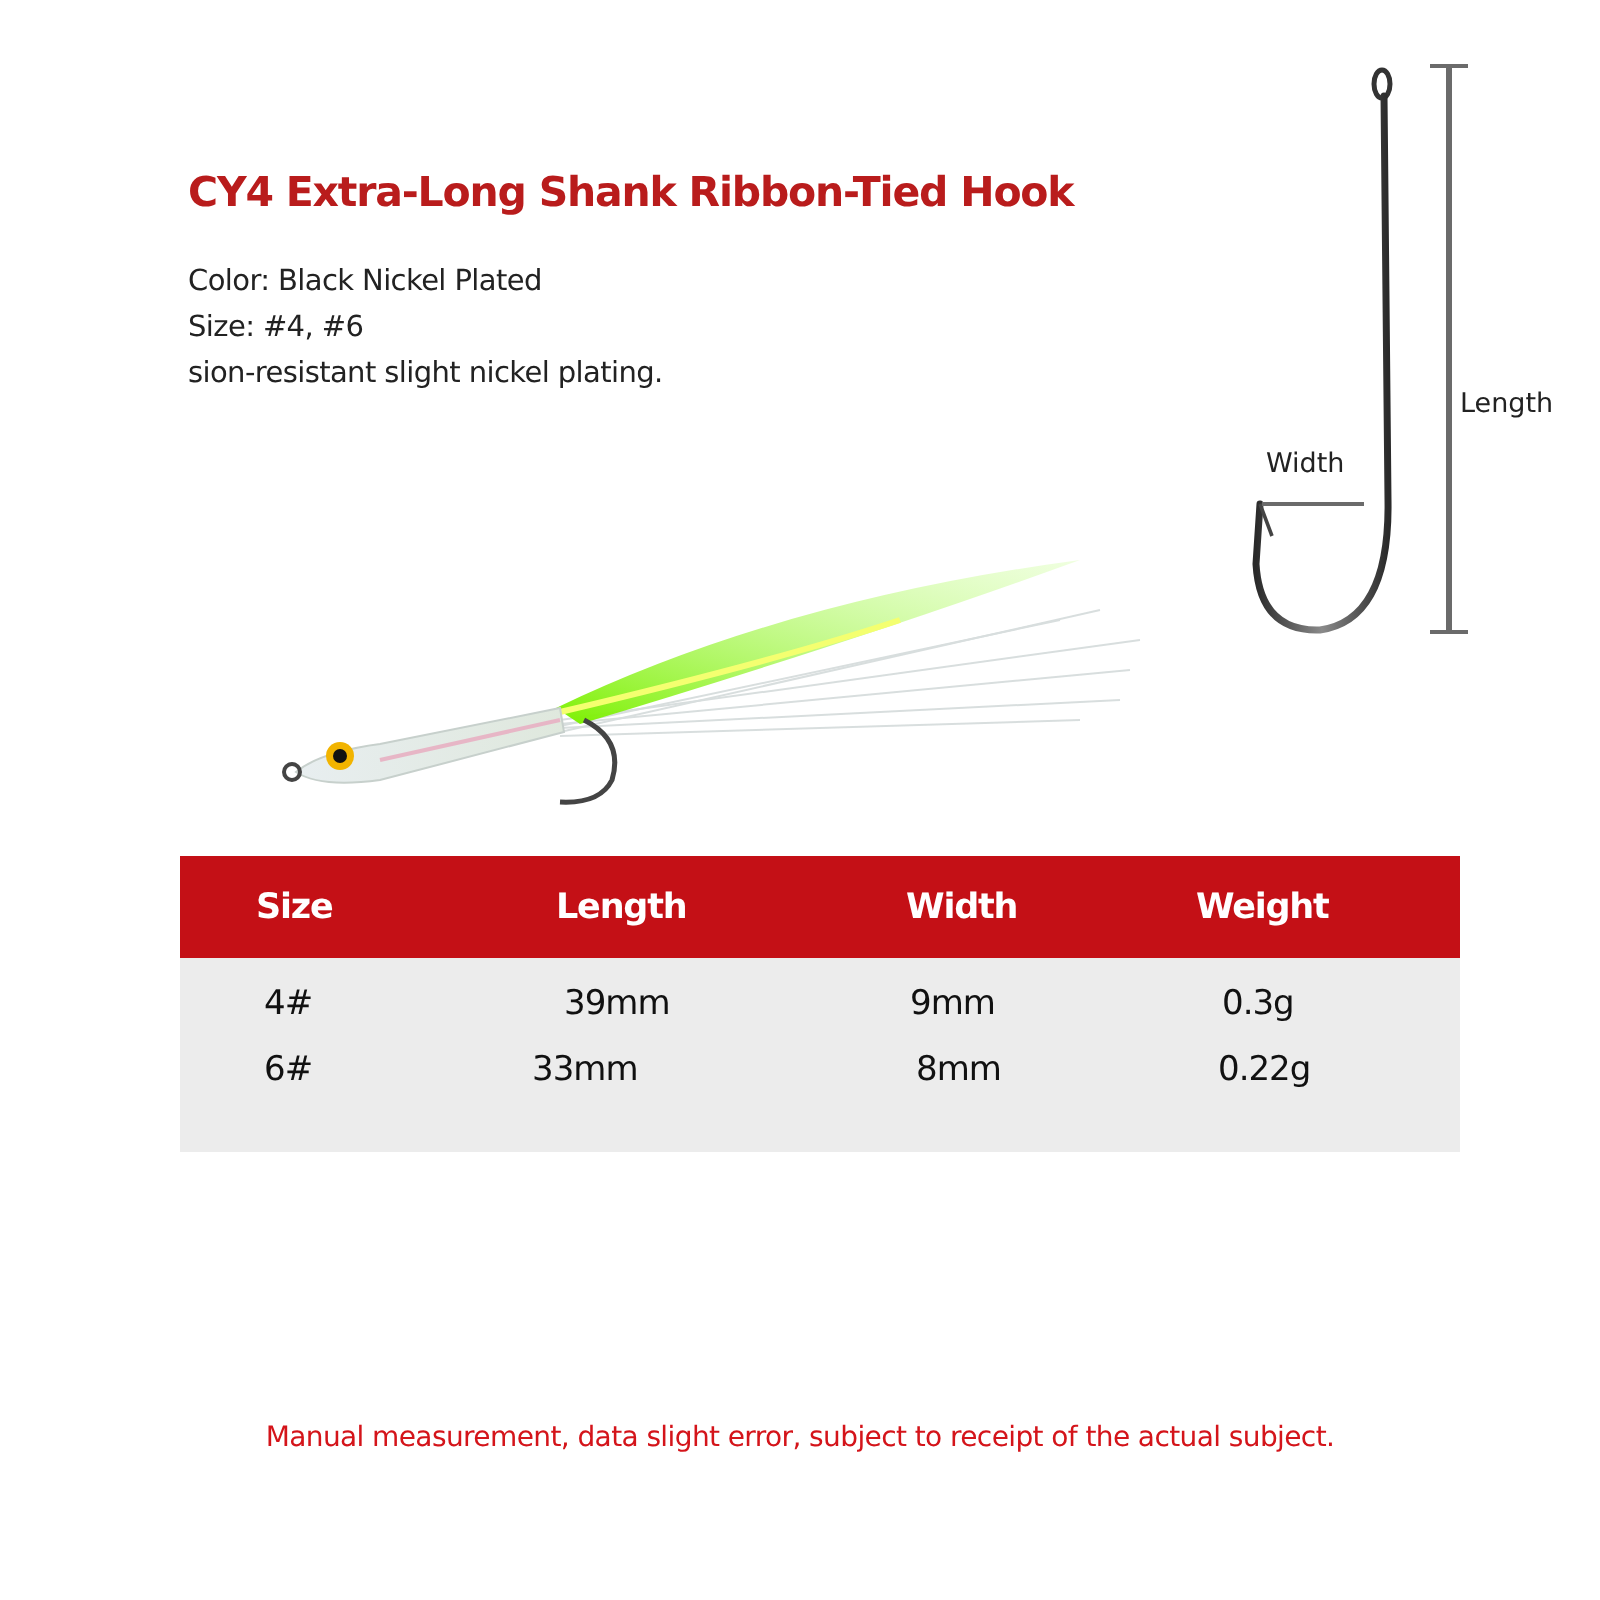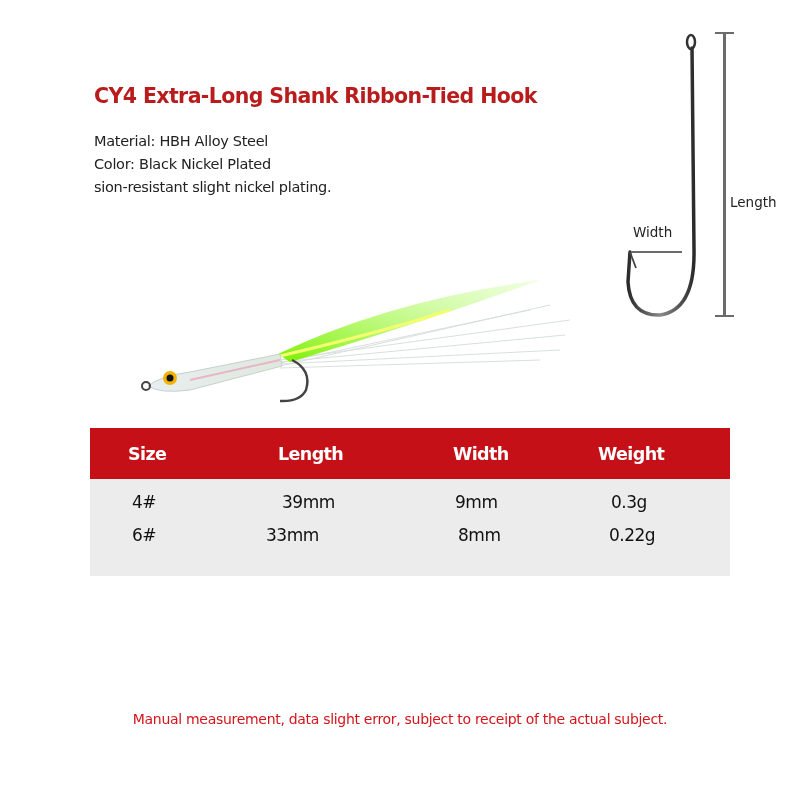--- a/index.html
+++ b/index.html
@@ -35,22 +35,22 @@
 
   .disclaimer { position: absolute; left: 0; width: 800px; top: 711px; text-align: center;
                 font-size: 14px; color: #d4141a; letter-spacing: -0.3px; }
 </style>
 </head>
 <body>
 
 <div class="title">CY4 Extra-Long Shank Ribbon-Tied Hook</div>
 
 <div class="specs">
-  <div>Material: HBH Alloy Steel</div>
   <div>Color: Black Nickel Plated</div>
+  <div>Size: #4, #6</div>
   <div>sion-resistant slight nickel plating.</div>
 </div>
 
 <div class="hook-diagram">
   <svg class="hook-svg" width="200" height="310">
     <defs>
       <linearGradient id="steel" x1="0" x2="1">
         <stop offset="0" stop-color="#2a2a2a"></stop>
         <stop offset="0.5" stop-color="#8a8a8a"></stop>
         <stop offset="1" stop-color="#2a2a2a"></stop>

